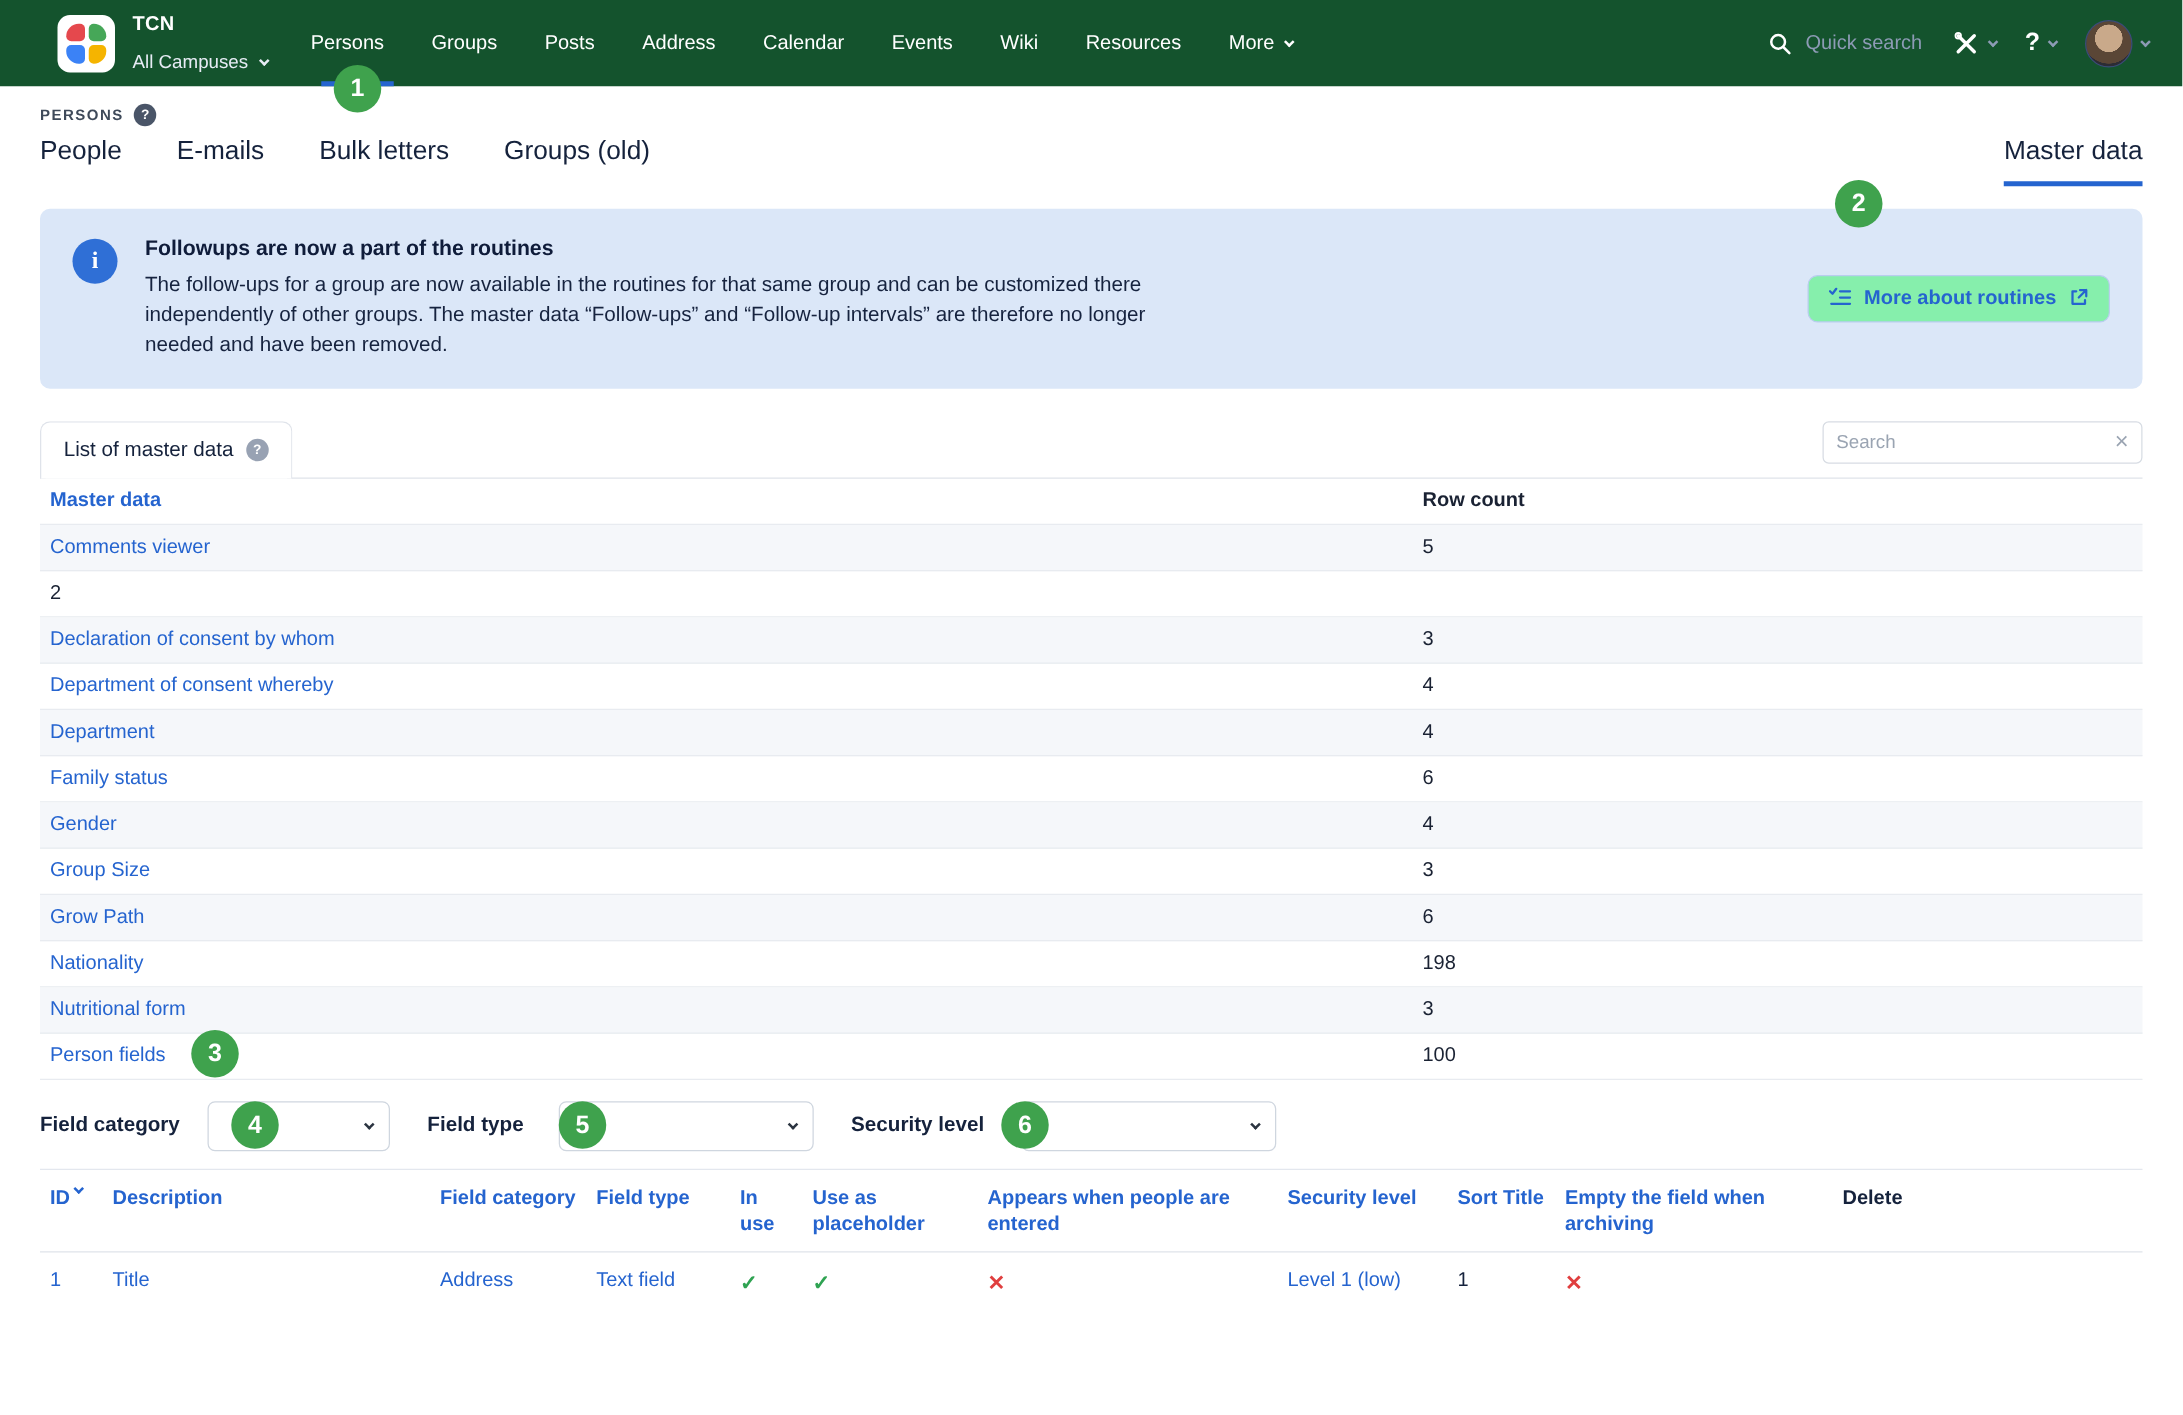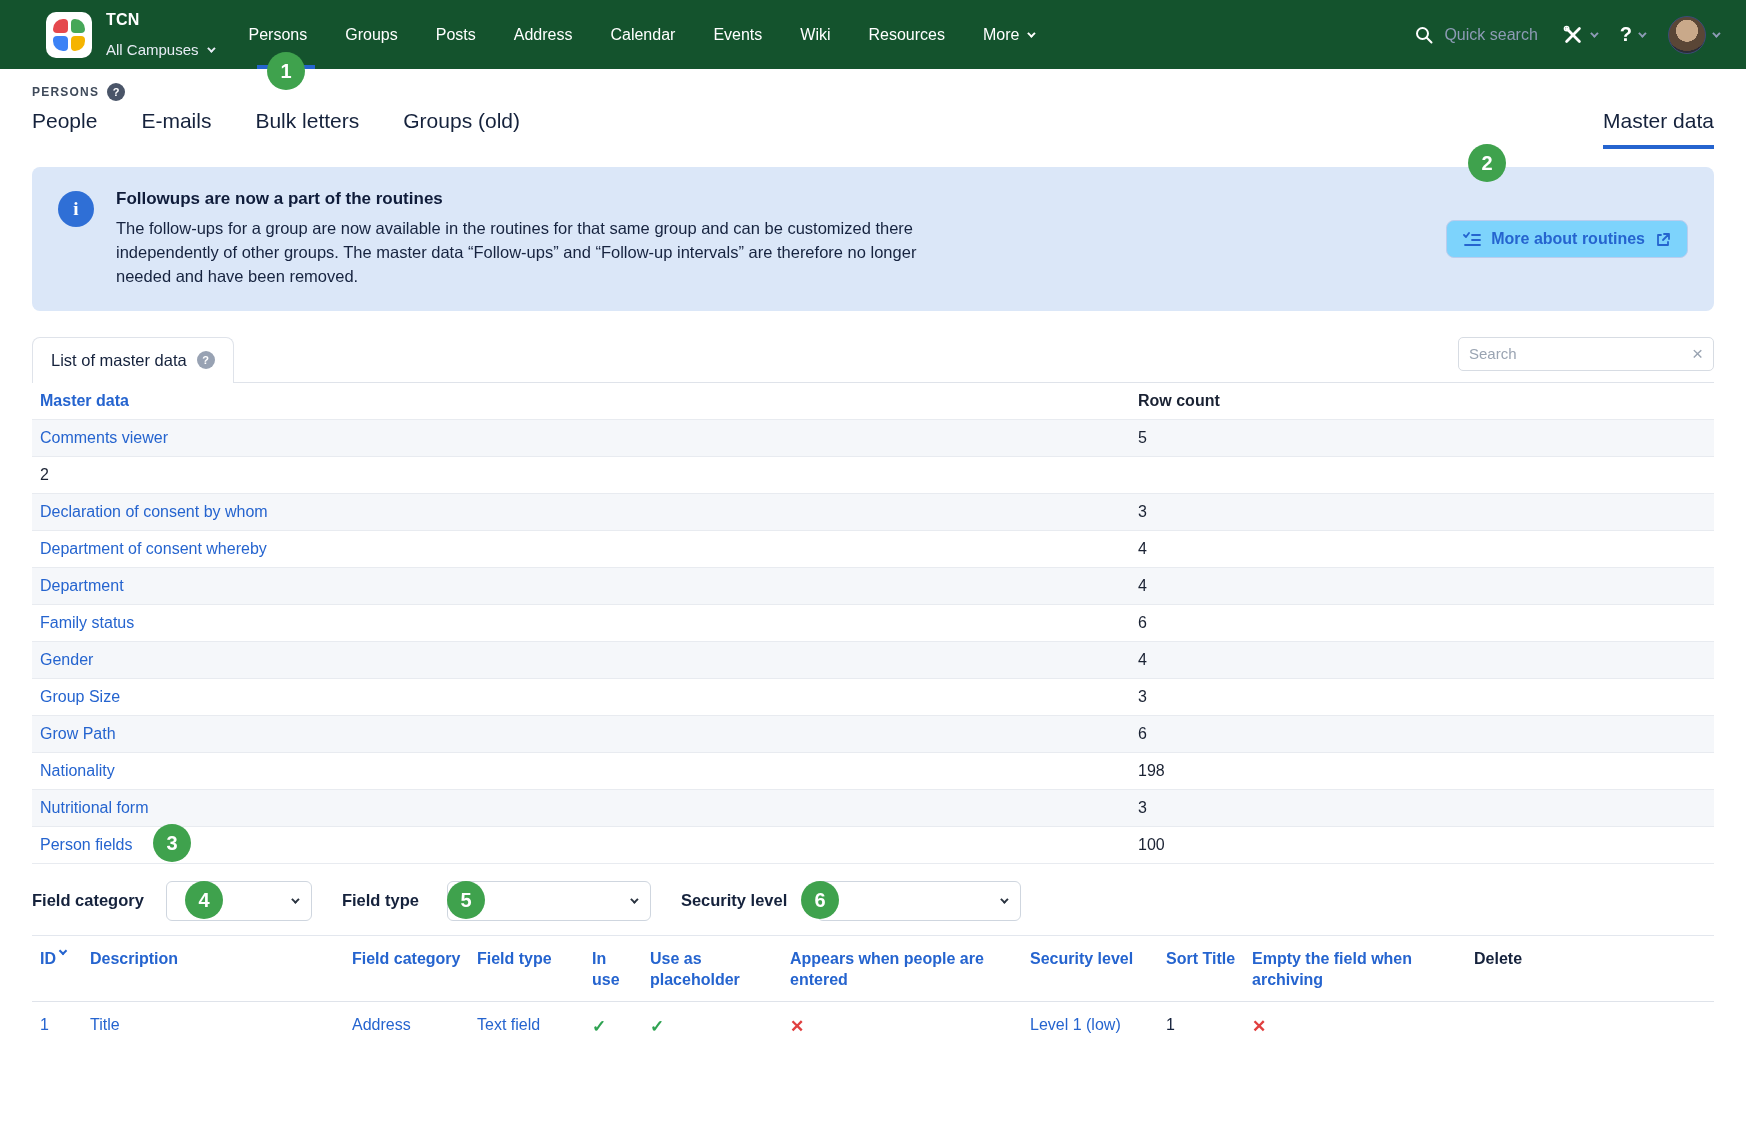--- a/index.html
+++ b/index.html
@@ -50,21 +50,21 @@
   .subtabs { display: flex; align-items: flex-end; gap: 44px; margin-top: 8px; font-size: 21px; }
   .subtabs .tab { padding-bottom: 16px; cursor: pointer; color: #15223c; }
   .subtabs .right-tab { margin-left: auto; border-bottom: 4px solid #2564cf; padding-bottom: 12px; cursor: pointer; }
 
   
   .banner { margin: 18px 32px 0; background: #dbe7f8; border-radius: 8px; padding: 22px 26px 22px 26px; display: flex; gap: 22px; }
   .info-ic { width: 36px; height: 36px; border-radius: 50%; background: #2f6fd6; color: #fff; font-size: 19px; font-weight: bold; font-family: "Liberation Serif", serif; display: flex; align-items: center; justify-content: center; flex: 0 0 auto; margin-top: 2px; }
   .banner-text h3 { font-size: 17px; margin-bottom: 8px; color: #0f1c3a; }
   .banner-text p { font-size: 16.5px; line-height: 1.45; max-width: 830px; color: #16233f; }
   .banner-btn-wrap { margin-left: auto; align-self: center; }
-  .banner-btn { display: inline-flex; align-items: flex-end; gap: 10px; background: #7dd3fc; border: 1px solid #b9cdee; color: #2564cf; font-weight: bold; font-size: 16px; border-radius: 8px; padding: 9px 16px; cursor: pointer; font-family: inherit; }
+  .banner-btn { display: inline-flex; align-items: flex-start; gap: 10px; background: #86efac; border: 1px solid #b9cdee; color: #2564cf; font-weight: bold; font-size: 16px; border-radius: 8px; padding: 9px 16px; cursor: pointer; font-family: inherit; }
   .banner-btn svg { display: block; }
 
   
   .panel { margin: 26px 32px 0; }
   .panel-top { display: flex; align-items: flex-start; }
   .folder-tab {
     background: #fff; border: 1px solid #dfe3ea; border-bottom: none;
     border-radius: 8px 8px 0 0; height: 46px; padding: 0 18px;
     display: flex; align-items: center; gap: 10px; font-size: 16.5px; position: relative; z-index: 2; margin-bottom: -1px; cursor: pointer;
   }

